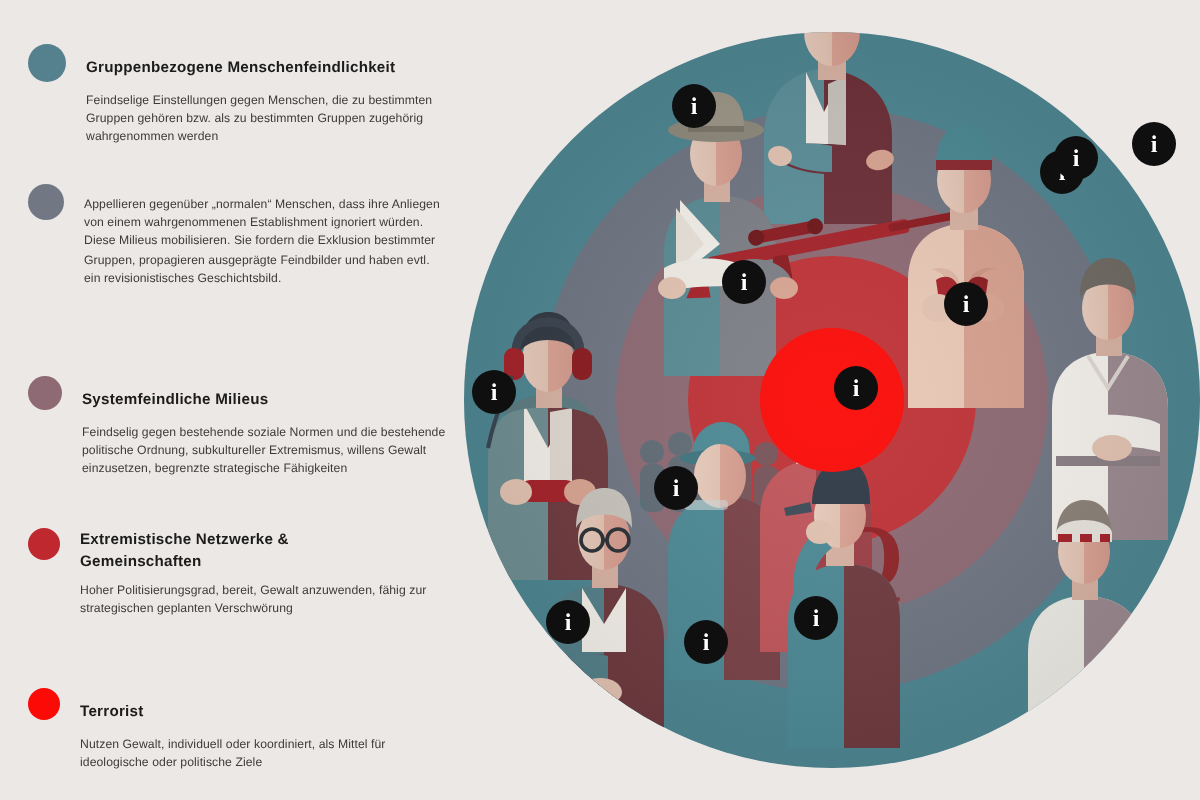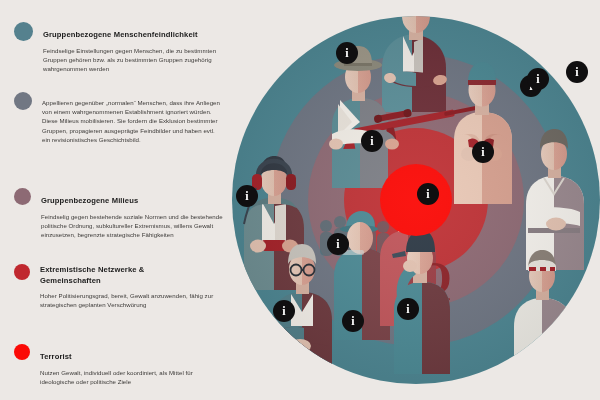--- a/index.html
+++ b/index.html
@@ -54,21 +54,21 @@
     <div class="legend-item" style="top:92px;">
       <span class="dot" style="width:18px;height:18px;background:#717783;"></span>
       <span class="litext">
         <div class="li-desc">Appellieren gegenüber „normalen“ Menschen, dass ihre Anliegen von einem wahrgenommenen Establishment ignoriert würden. Diese Milieus mobilisieren. Sie fordern die Exklusion bestimmter Gruppen, propagieren ausgeprägte Feindbilder und haben evtl. ein revisionistisches Geschichtsbild.</div>
       </span>
     </div>
 
     <div class="legend-item" style="top:188px;">
       <span class="dot" style="width:17px;height:17px;background:#8d6a74;"></span>
       <span class="litext">
-        <span class="li-title">Gruppenbezogene Milieus</span>
+        <span class="li-title">Systemfeindliche Milieus</span>
         <div class="li-desc">Feindselig gegen bestehende soziale Normen und die bestehende politische Ordnung, subkultureller Extremismus, willens Gewalt einzusetzen, begrenzte strategische Fähigkeiten</div>
       </span>
     </div>
 
     <div class="legend-item" style="top:264px;">
       <span class="dot" style="width:16px;height:16px;background:#c0282f;"></span>
       <span class="litext">
         <span class="li-title" style="display:block;max-width:120px;">Extremistische Netzwerke &amp; Gemeinschaften</span>
         <div class="li-desc" style="max-width:185px;">Hoher Politisierungsgrad, bereit, Gewalt anzuwenden, fähig zur strategischen geplanten Verschwörung</div>
       </span>

